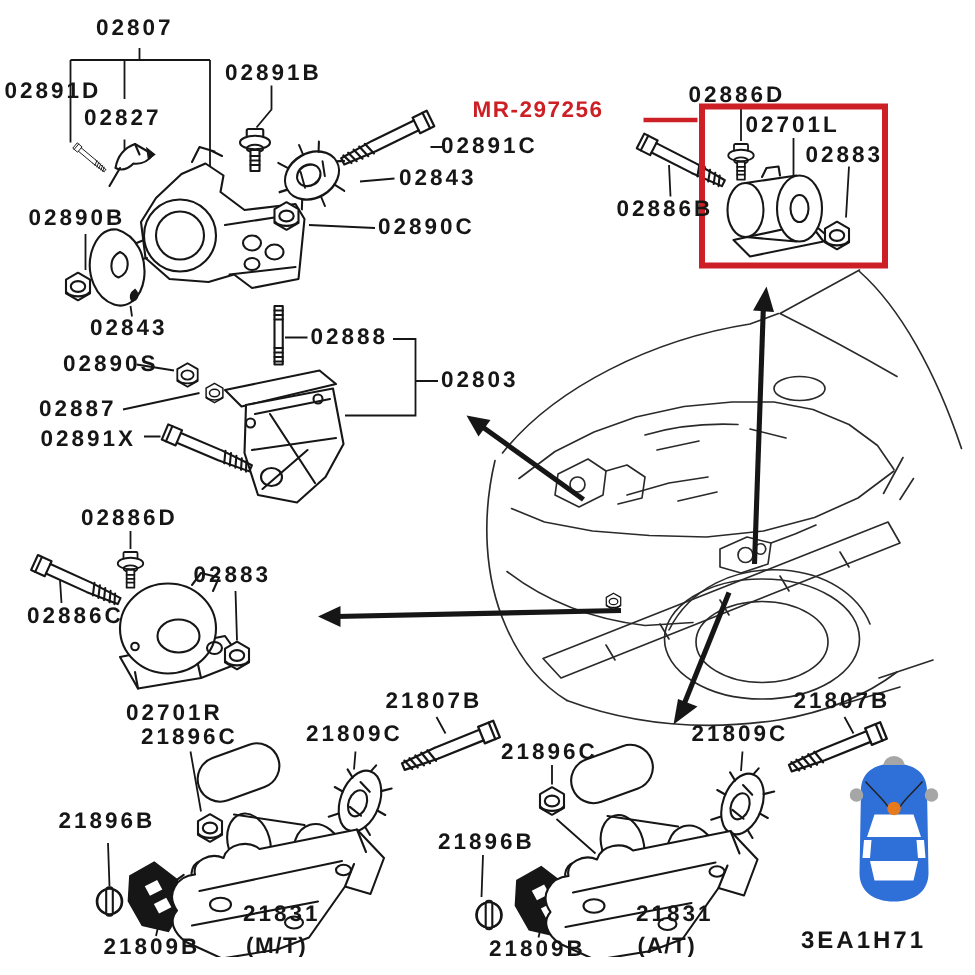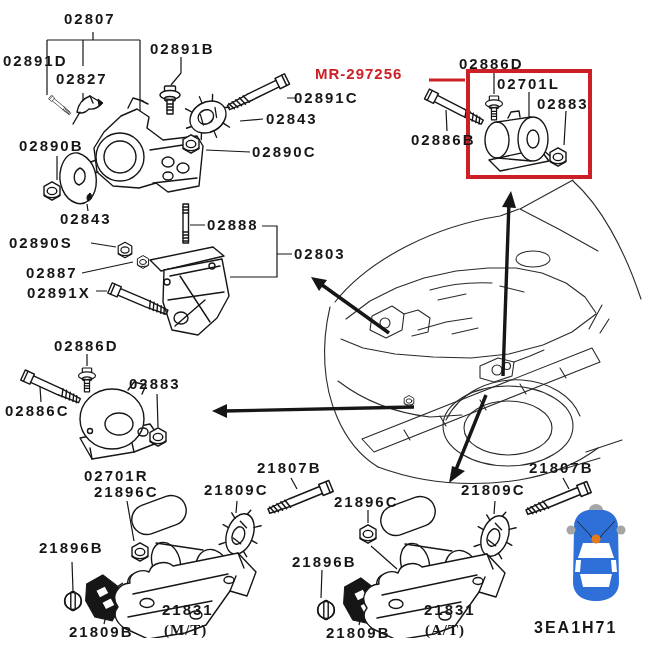--- a/index.html
+++ b/index.html
@@ -3,21 +3,21 @@
 <meta charset="utf-8">
 <style>
   :root{ --hl:#cc2026; --car-blue:#2e6fd8; --orange:#e87a1e; --ink:#161616; }
   html,body{margin:0;padding:0;background:#fff;}
   .stage{position:relative;width:650px;height:638px;background:#fff;overflow:hidden;
          font-family:"Liberation Sans",sans-serif;}
   svg{position:absolute;left:0;top:0;}
   .lbl{position:absolute;font-weight:bold;font-size:15px;letter-spacing:2px;
        line-height:15px;color:var(--ink);white-space:nowrap;}
   .lbl.red{color:var(--hl);letter-spacing:1px;text-align:center;}
-  .lbl.tag{letter-spacing:1px;font-family:Liberation Serif, serif;}
+  .lbl.tag{letter-spacing:1px;}
   .lbl.code{font-size:16px;letter-spacing:2px;}
   
   .s{stroke:var(--ink);stroke-width:1.4;fill:none;stroke-linejoin:round;stroke-linecap:round;}
   .sw{stroke:var(--ink);stroke-width:1.4;fill:#fff;stroke-linejoin:round;}
   .thin{stroke:#2a2a2a;stroke-width:1.1;fill:none;stroke-linejoin:round;stroke-linecap:round;}
   .ldr{stroke:var(--ink);stroke-width:1.2;fill:none;}
   .arrow{stroke:var(--ink);stroke-width:3.4;fill:none;}
   .ahead{fill:var(--ink);stroke:none;}
   .dk{fill:var(--ink);stroke:var(--ink);stroke-width:1;}
   .wt{fill:#fff;stroke:none;}
@@ -232,28 +232,28 @@
 
 <div class="lbl" style="left:64px;top:11px">02807</div>
 <div class="lbl" style="left:3px;top:53px">02891D</div>
 <div class="lbl" style="left:56px;top:71px">02827</div>
 <div class="lbl" style="left:150px;top:41px">02891B</div>
 <div class="lbl" style="left:294px;top:90px">02891C</div>
 <div class="lbl" style="left:266px;top:111px">02843</div>
 <div class="lbl" style="left:252px;top:144px">02890C</div>
 <div class="lbl" style="left:19px;top:138px">02890B</div>
 <div class="lbl" style="left:60px;top:211px">02843</div>
-<div class="lbl" style="left:9px;top:235px">02890S</div>
+<div class="lbl" style="left:42px;top:235px">02890S</div>
 <div class="lbl" style="left:26px;top:265px">02887</div>
 <div class="lbl" style="left:207px;top:217px">02888</div>
 <div class="lbl" style="left:294px;top:246px">02803</div>
 <div class="lbl" style="left:27px;top:285px">02891X</div>
 <div class="lbl" style="left:54px;top:338px">02886D</div>
 <div class="lbl" style="left:129px;top:376px">02883</div>
-<div class="lbl" style="left:5px;top:403px">02886C</div>
+<div class="lbl" style="left:18px;top:403px">02886C</div>
 <div class="lbl" style="left:84px;top:468px">02701R</div>
 <div class="lbl red" style="left:315px;top:66px">MR-297256</div>
 <div class="lbl" style="left:459px;top:56px">02886D</div>
 <div class="lbl" style="left:497px;top:76px">02701L</div>
 <div class="lbl" style="left:537px;top:96px">02883</div>
 <div class="lbl" style="left:411px;top:132px">02886B</div>
 <div class="lbl" style="left:94px;top:484px">21896C</div>
 <div class="lbl" style="left:204px;top:482px">21809C</div>
 <div class="lbl" style="left:257px;top:460px">21807B</div>
 <div class="lbl" style="left:39px;top:540px">21896B</div>

